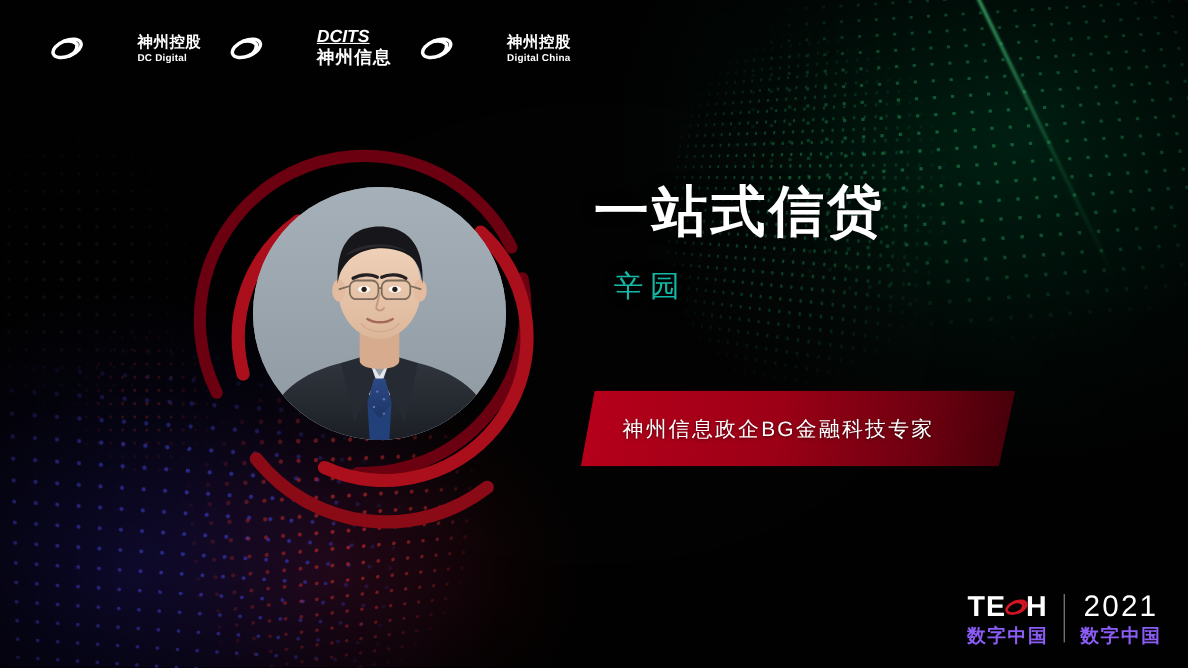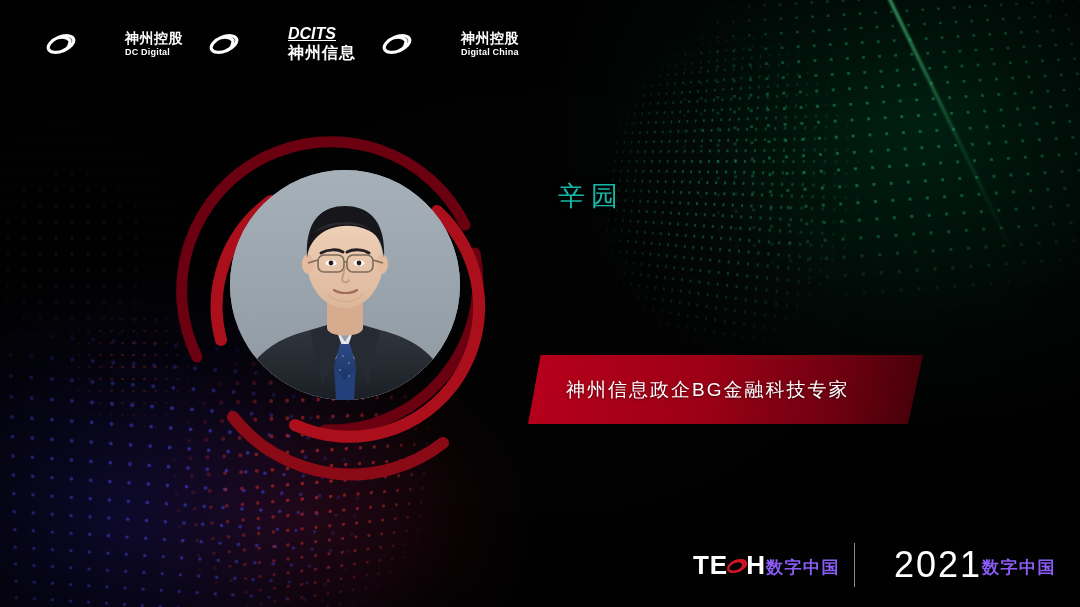--- a/index.html
+++ b/index.html
@@ -277,21 +277,21 @@
     position: absolute;
     right: 24px;
     bottom: 20px;
     display: flex;
     align-items: center;
     gap: 14px;
     z-index: 12;
   }
   .event-col {
     display: flex;
-    flex-direction: row;
+    flex-direction: column;
     align-items: center;
     line-height: 1;
   }
   .tech-word {
     position: relative;
     display: flex;
     align-items: center;
     color: #ffffff;
     font-size: 26px;
     font-weight: bold;
@@ -314,24 +314,23 @@
     margin-top: 5px;
     white-space: nowrap;
   }
   .event-divider {
     width: 1px;
     height: 44px;
     background: rgba(255,255,255,0.55);
   }
   .event-year {
     color: #ffffff;
-    font-size: 36px;
+    font-size: 27px;
     font-weight: 300;
     letter-spacing: 2px;
-    margin-left: 25px;
   }
 </style>
 </head>
 <body>
 
 <div id="slide">
 
   <div class="bg-base"></div>
   <div class="dots-green"></div>
   <div class="dots-green-dense"></div>
@@ -474,20 +473,21 @@
         <path d="M115 97 L112 110 C113 113 118 113 119 110" stroke="#c69a7d" stroke-width="1.8" fill="none" stroke-linecap="round"></path>
 
         <path d="M104 120 C110 124 121 124 127 120" stroke="#a66a5b" stroke-width="2.2" fill="none" stroke-linecap="round"></path>
 
         <path d="M98 124 C106 134 125 134 133 124" stroke="#cb9e83" stroke-width="1.2" fill="none" opacity="0.6"></path>
       </svg>
     </div>
   </div>
 
   <div class="text-block">
+    <div class="title-line">一站式信贷</div>
     <div class="speaker-name">辛园</div>
   </div>
 
   <div class="banner">
     <div class="banner-shape"></div>
     <div class="banner-text">神州信息政企BG金融科技专家</div>
   </div>
 
   <div class="event-logo">
     <div class="event-col">

